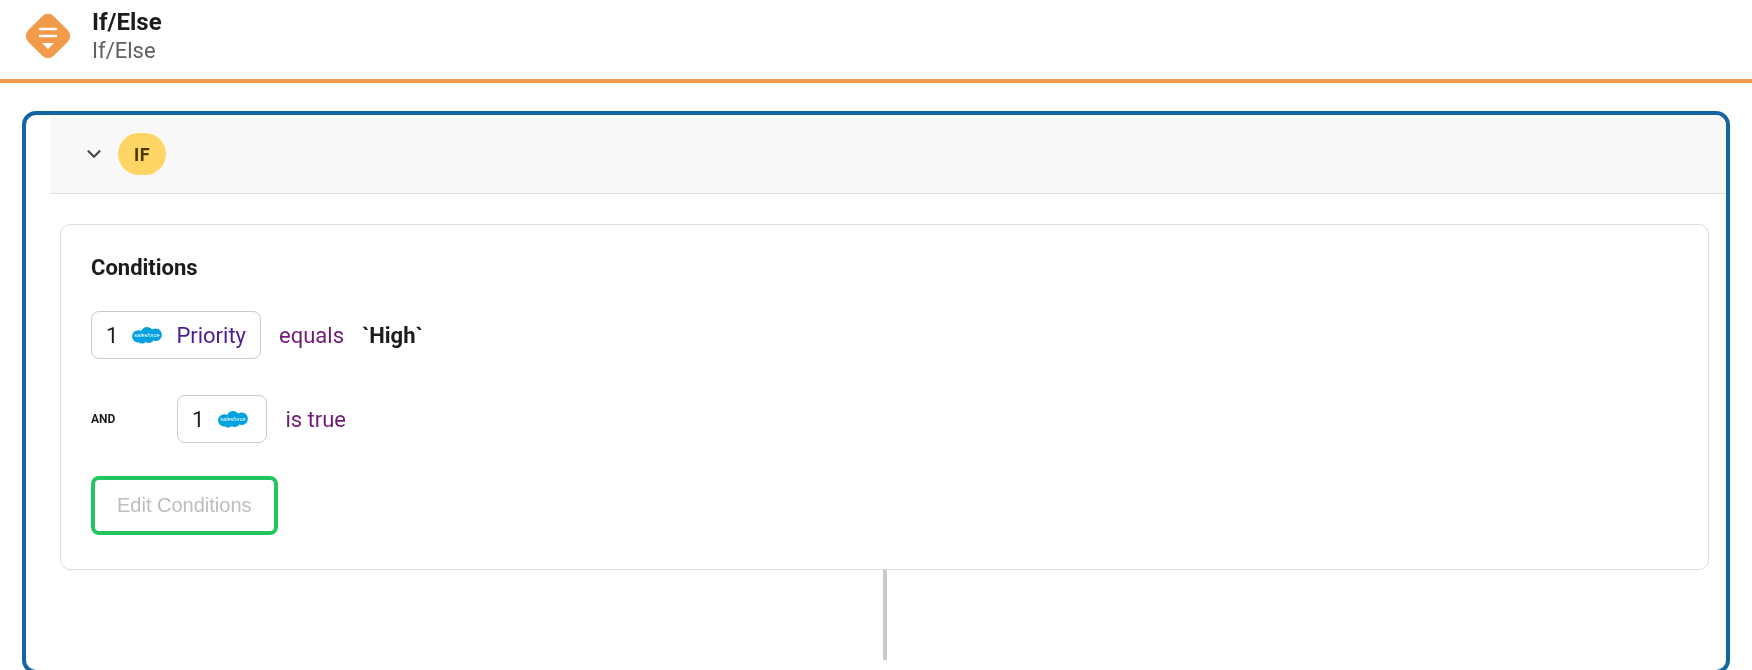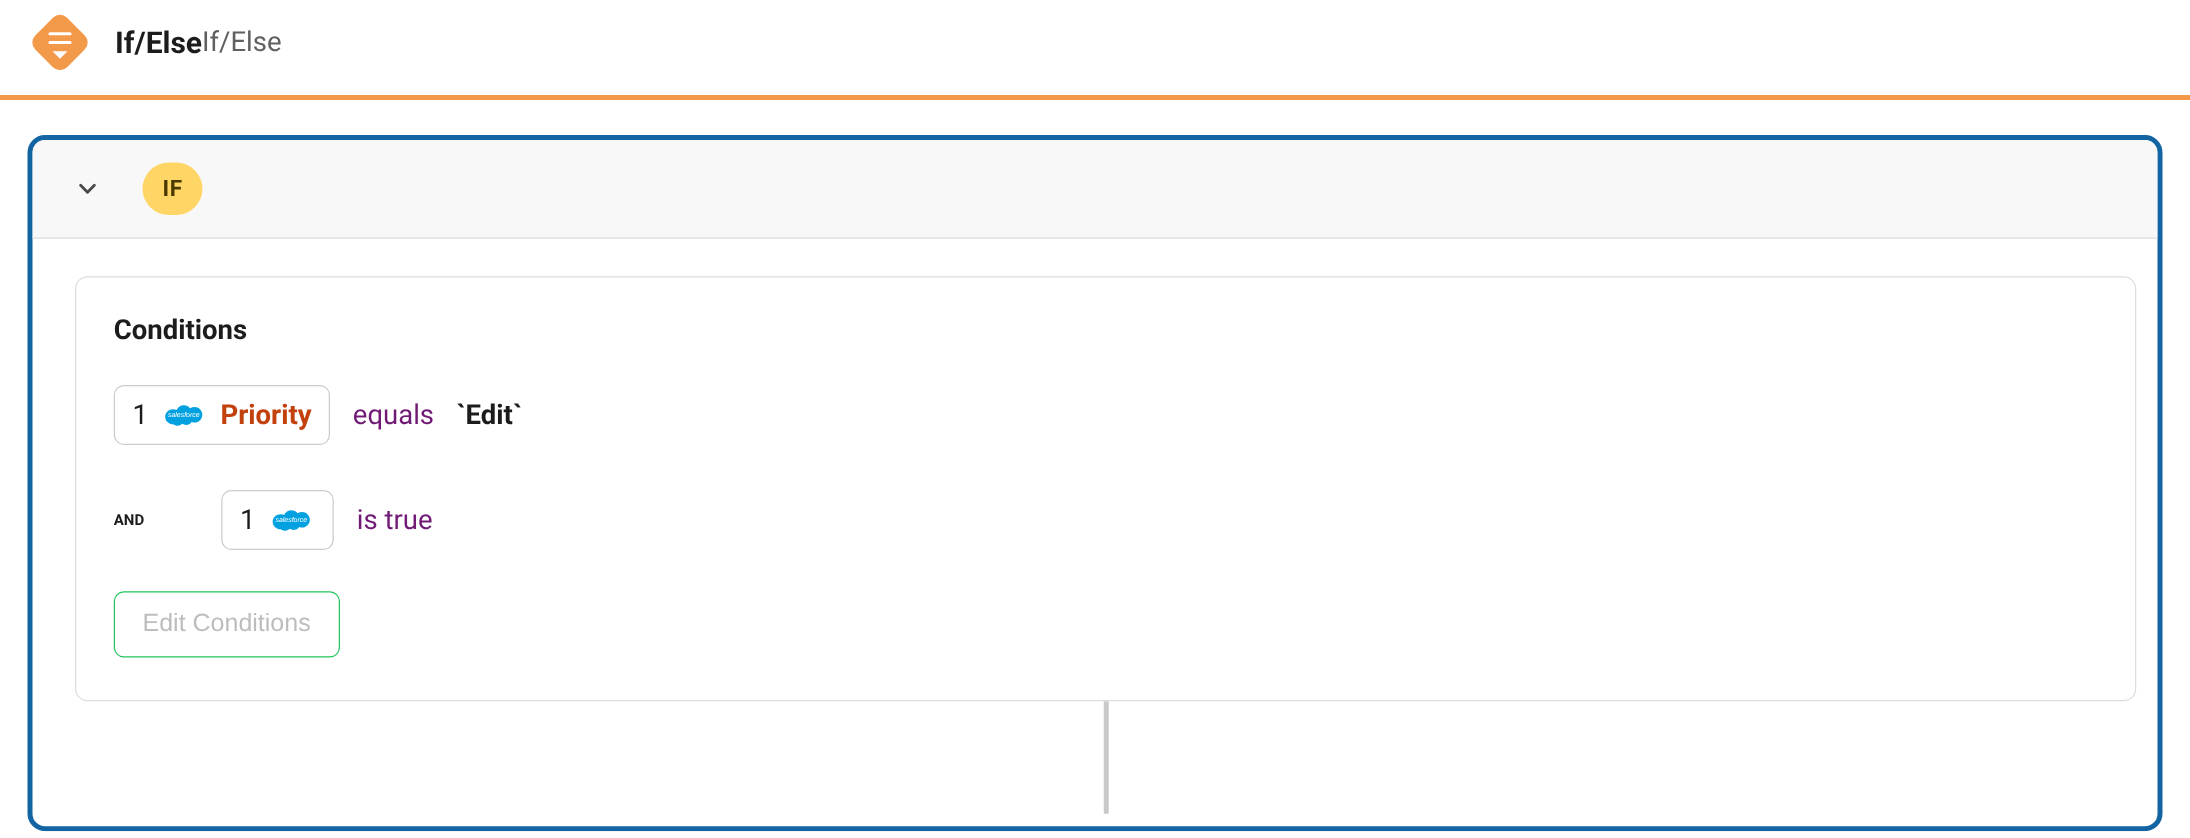--- a/index.html
+++ b/index.html
@@ -14,43 +14,44 @@
     .page-header {
       display: flex;
       align-items: center;
       gap: 18px;
       padding: 8px 22px 16px 22px;
     }
     .header-icon {
       width: 52px; height: 52px;
       display: flex; align-items: center; justify-content: center;
     }
-    .header-titles { display: flex; }
+    .header-titles { display: flex; flex-direction: column; }
     .header-title { font-size: 24px; font-weight: 700; color: #1d1c1d; }
     .header-subtitle { font-size: 22px; color: #616061; margin-top: 2px; }
 
     .orange-rule { height: 4px; background: #f2994a; width: 100%; }
 
     
     .panel-wrap { padding: 28px 22px 0 22px; }
     .panel {
       border: 4px solid #1264a3;
       border-radius: 14px;
       overflow: hidden;
       background: #fff;
     }
 
     
     .summary-row {
       display: flex;
       align-items: center;
-      gap: 32px;
+      gap: 12px;
       padding: 18px 32px;
       background: #f8f8f8;
       border-bottom: 1px solid #ddd;
+      margin-left: 24px;
     }
     .chevron {
       width: 24px; height: 24px;
       display: flex; align-items: center; justify-content: center;
       cursor: pointer;
       color: #4a4a4a;
     }
     .if-badge {
       display: inline-flex; align-items: center; justify-content: center;
       background: #ffd666;
@@ -96,32 +97,31 @@
       border-radius: 8px;
       padding: 10px 14px;
       background: #fff;
       font-size: 22px;
     }
     .pill .step {
       font-weight: 400;
       color: #1d1c1d;
     }
     .pill .field-label {
-      color: #c2410c;
-      font-weight: bold;
+      color: #4c1d95;
     }
     .sf-cloud {
       display: inline-flex; align-items: center; justify-content: center;
     }
 
     .operator { color: #701a75; }
     .value-literal { font-weight: 700; }
 
     .edit-btn {
-      border: 1px solid #22c55e;
+      border: 4px solid #22c55e;
       background: #fff;
       color: #bdbdbd;
       border-radius: 8px;
       padding: 14px 22px;
       font-size: 20px;
       cursor: pointer;
     }
 
     
     .connector {
@@ -177,21 +177,21 @@
             <span class="step">1</span>
             <span class="sf-cloud">
               <svg viewBox="0 0 40 28" width="38" height="26">
                 <path d="M11 22c-4 0-7-3-7-6.5S7 9 11 9c1 0 2 .2 2.8.6C15 7 17.4 5.5 20 5.5c2.2 0 4.2 1 5.5 2.6C26.8 7.4 28 7 29.3 7 33 7 36 10 36 13.7c0 3.8-3 6.8-6.7 6.8-.9 0-1.7-.2-2.5-.5-1 1.6-2.8 2.6-4.8 2.6-1.2 0-2.3-.4-3.3-1-1 1-2.4 1.6-4 1.6-1.4 0-2.6-.5-3.6-1.3-.1 0-.2.1-.4.1z" fill="#00A1E0"></path>
                 <text x="20" y="16" font-size="6" text-anchor="middle" fill="#fff" font-family="Arial" font-style="italic" font-weight="400">salesforce</text>
               </svg>
             </span>
             <span class="field-label">Priority</span>
           </span>
           <span class="operator">equals</span>
-          <span class="value-literal">`Edit`</span>
+          <span class="value-literal">`High`</span>
         </div>
 
         
         <div class="cond-row">
           <span class="and-label">AND</span>
           <span class="pill">
             <span class="step">1</span>
             <span class="sf-cloud">
               <svg viewBox="0 0 40 28" width="38" height="26">
                 <path d="M11 22c-4 0-7-3-7-6.5S7 9 11 9c1 0 2 .2 2.8.6C15 7 17.4 5.5 20 5.5c2.2 0 4.2 1 5.5 2.6C26.8 7.4 28 7 29.3 7 33 7 36 10 36 13.7c0 3.8-3 6.8-6.7 6.8-.9 0-1.7-.2-2.5-.5-1 1.6-2.8 2.6-4.8 2.6-1.2 0-2.3-.4-3.3-1-1 1-2.4 1.6-4 1.6-1.4 0-2.6-.5-3.6-1.3-.1 0-.2.1-.4.1z" fill="#00A1E0"></path>

